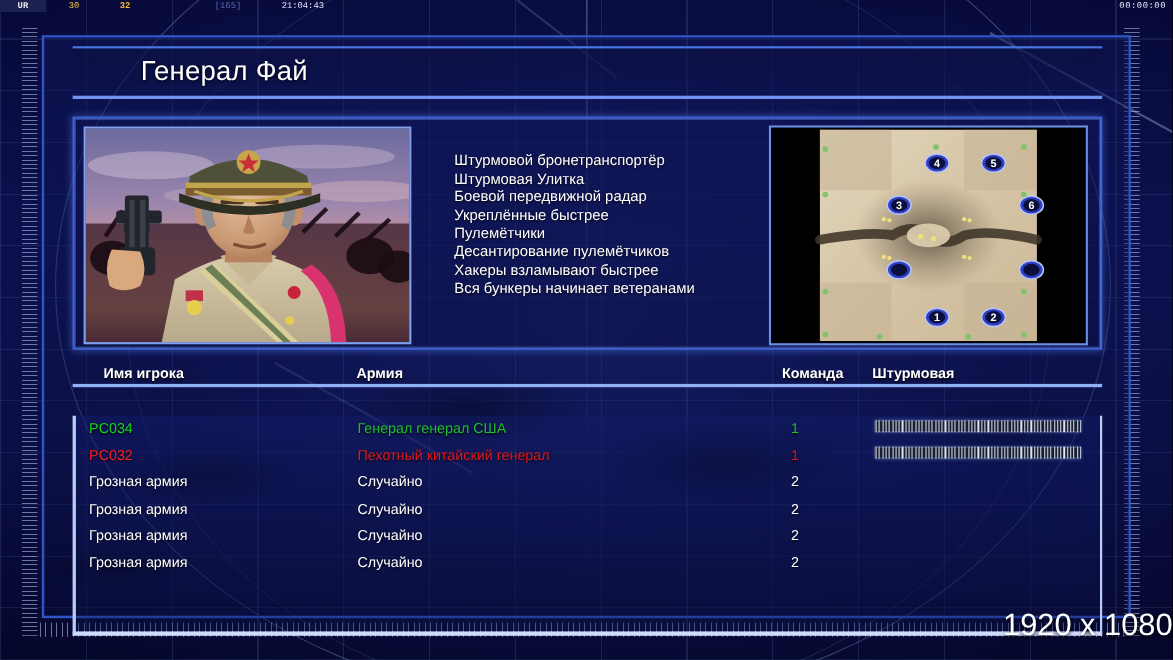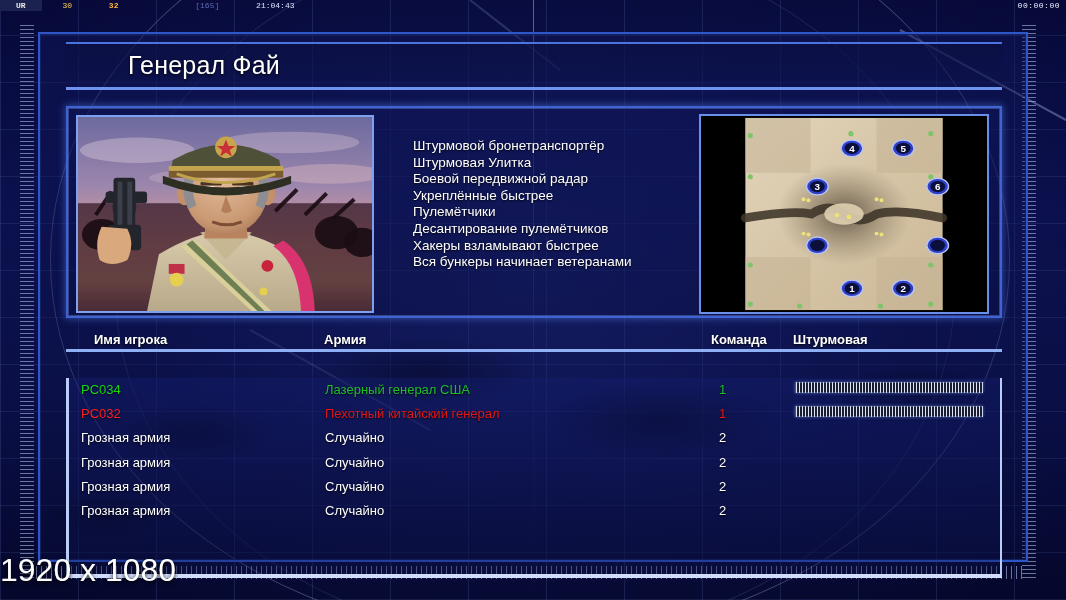--- a/index.html
+++ b/index.html
@@ -213,22 +213,22 @@
     background-image: repeating-linear-gradient(
       90deg,
       rgba(236,240,252,0.95) 0px, rgba(236,240,252,0.95) 1px,
       rgba(24,30,48,0.95)   1px, rgba(24,30,48,0.95)   3px);
     box-shadow: 0 0 3px rgba(140,170,240,0.5);
   }
 
   
   .res-caption {
     position: absolute; left: 0; top: 552px; width: 1066px;
-    text-align: left;
-    font-size: 32px; color: #ffffff;
+    text-align: right;
+    font-size: 28px; color: #ffffff;
     text-shadow: 0 2px 4px rgba(0,0,0,0.95);
     z-index: 25;
   }
 </style>
 </head>
 <body>
 
 <div id="screen">
 
   <div class="bg-grid"></div>
@@ -476,21 +476,21 @@
     <div class="table-head">
       <div class="th th-name">Имя игрока</div>
       <div class="th th-army">Армия</div>
       <div class="th th-team">Команда</div>
       <div class="th th-prog">Штурмовая</div>
     </div>
 
     <div class="table-body" id="table-body">
         <div class="prow n-green">
           <div class="c c-name">PC034</div>
-          <div class="c c-army">Лазерный генерал США</div>
+          <div class="c c-army">Генерал генерал США</div>
           <div class="c c-team">1</div>
           <div class="c c-prog">
             <div class="progbar"></div>
           </div>
         </div>
         <div class="prow n-red">
           <div class="c c-name">PC032</div>
           <div class="c c-army">Пехотный китайский генерал</div>
           <div class="c c-team">1</div>
           <div class="c c-prog">

